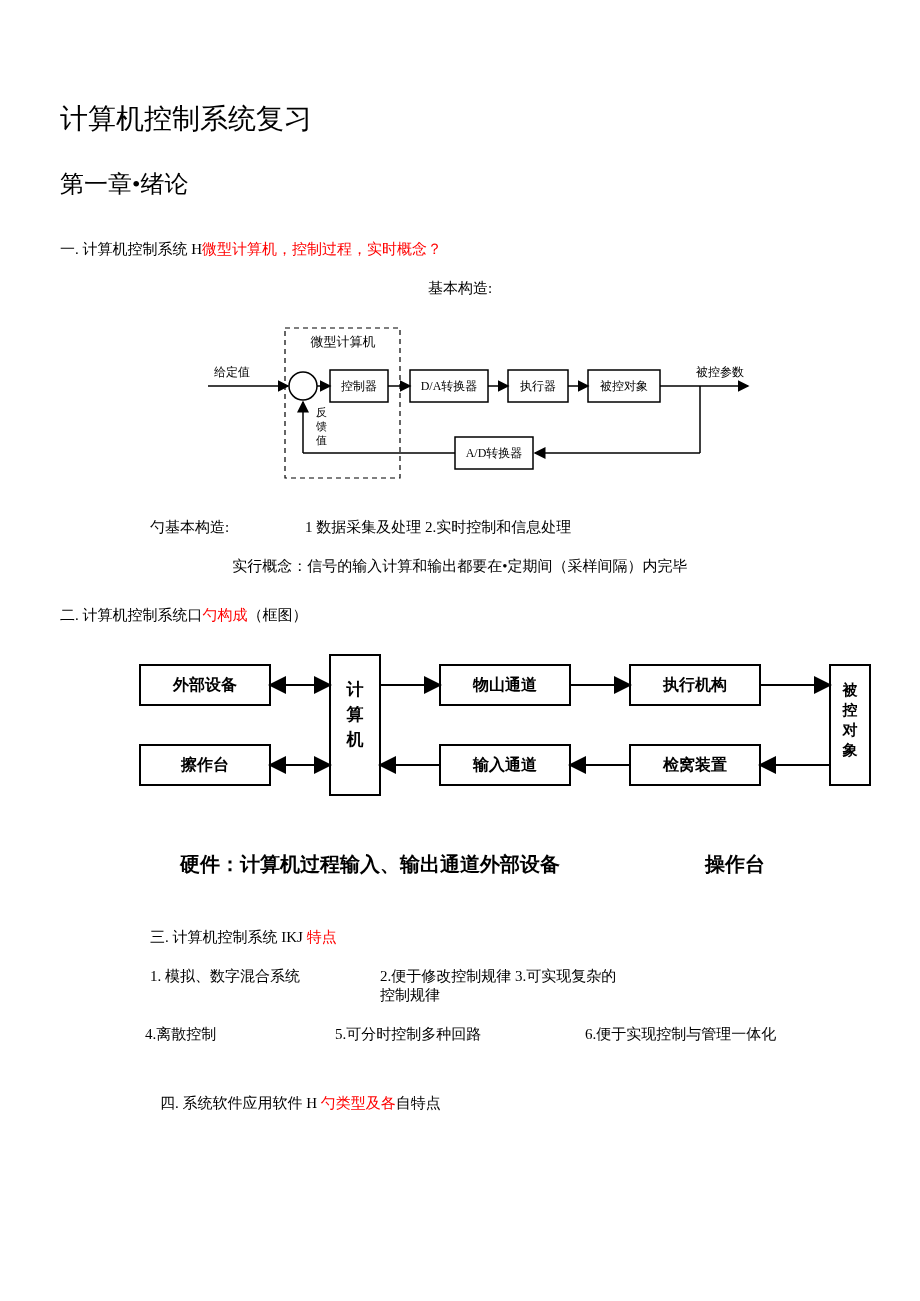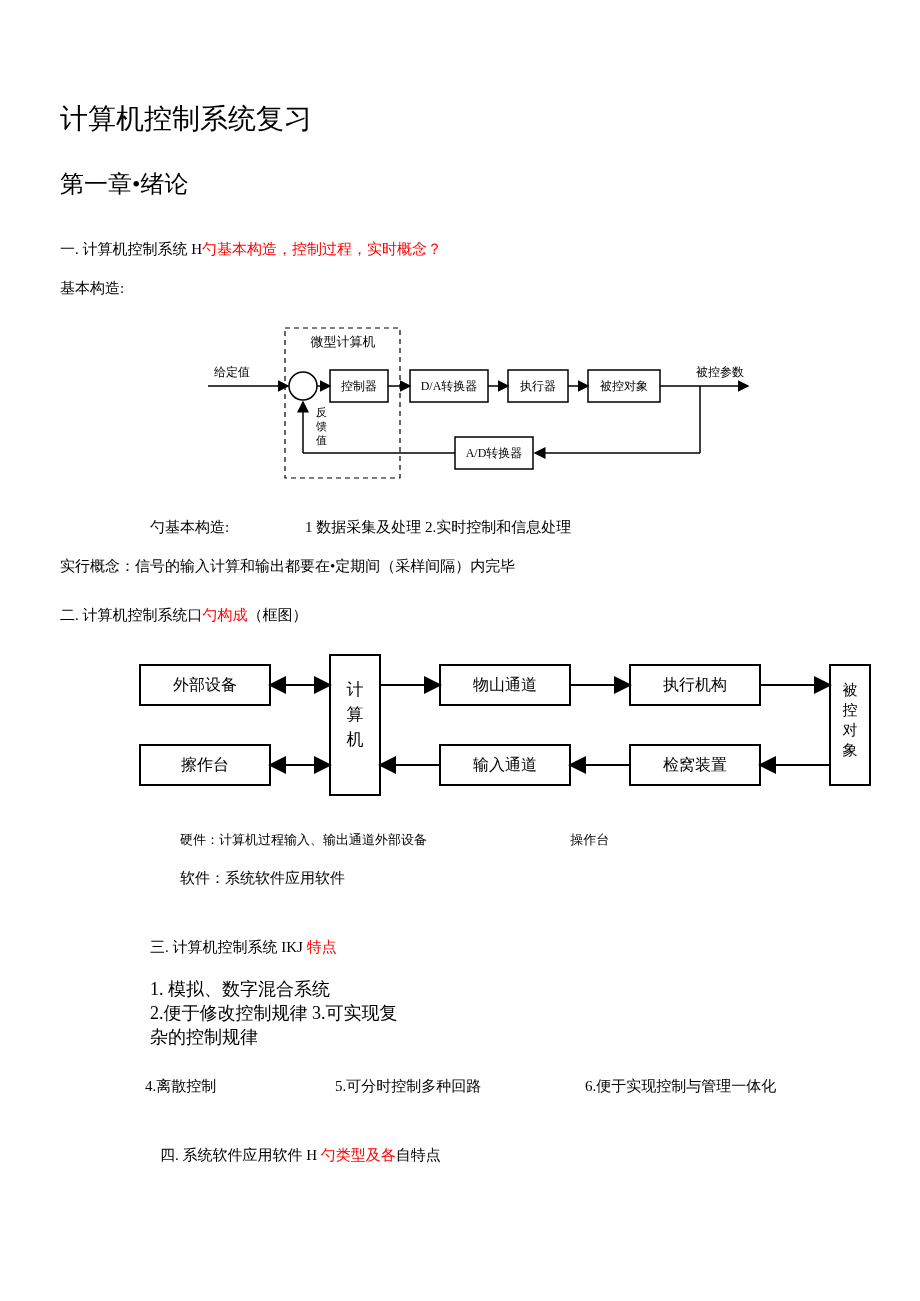--- a/index.html
+++ b/index.html
@@ -27,65 +27,65 @@
   }
   .section-h {
     font-size: 15px;
     margin: 30px 0 20px 0;
   }
   .red { color: #ff0000; }
   .indent {
     margin-left: 90px;
     font-size: 15px;
   }
-  .line { margin: 18px 0; }
+  .line { margin: 18px 0; text-align: center; }
   .dia-wrap {
     margin: 20px 0 20px 140px;
   }
   .ctrl-row {
     margin: 20px 0 20px 90px;
     font-size: 15px;
   }
   .ctrl-row .lbl { display:inline-block; }
   .ctrl-row .txt { margin-left: 72px; }
   svg { display:block; }
   .hw-line {
-    margin: 16px 0 20px 120px;
-    font-size: 13px;
+    margin: 36px 0 20px 120px;
+    font-size: 20px;
+    font-weight: bold;
   }
   .hw-line .gap { margin-left: 140px; }
   .sw-line {
     margin: 20px 0 20px 120px;
     font-size: 15px;
   }
   .sec3 { margin: 50px 0 16px 90px; font-size:15px; }
   .row-feat {
     margin: 20px 0 12px 90px;
-    font-size: 18px;
+    font-size: 15px;
     display: flex;
-    flex-direction: column;
   }
   .row-feat .c1 { width: 230px; }
   .row-feat .c2 { width: 250px; }
-  .row-feat2 { margin: 28px 0 20px 85px; font-size:15px; display:flex; }
+  .row-feat2 { margin: 20px 0 20px 85px; font-size:15px; display:flex; }
   .row-feat2 .c1 { width: 190px; }
   .row-feat2 .c2 { width: 250px; }
   .row-feat2 .c3 { flex:1; }
   .sec4 { margin: 50px 0 0 100px; font-size:15px; }
 </style>
 </head>
 <body>
 
 <div class="page">
 
   <div class="title">计算机控制系统复习</div>
   <div class="subtitle">第一章•绪论</div>
 
   <div class="section-h">
-    <span>一. 计算机控制系统 H</span><span class="red">勺基本构造，控制过程，实时概念？</span>
+    <span>一. 计算机控制系统 H</span><span class="red">微型计算机，控制过程，实时概念？</span>
   </div>
 
   <div class="indent line">基本构造:</div>
 
   <div class="dia-wrap">
     <svg width="560" height="180">
       <defs>
         <marker id="ah" markerWidth="8" markerHeight="8" refX="7" refY="4" orient="auto">
           <path d="M0,0 L8,4 L0,8 Z" fill="#000"></path>
         </marker>
@@ -137,21 +137,21 @@
     <span class="lbl">勺基本构造:</span>
     <span class="txt">1 数据采集及处理 2.实时控制和信息处理</span>
   </div>
 
   <div class="indent line">实行概念：信号的输入计算和输出都要在•定期间（采样间隔）内完毕</div>
 
   <div class="section-h">
     <span>二. 计算机控制系统口</span><span class="red">勺构成</span><span>（框图）</span>
   </div>
 
-  <div style="margin:10px 0 10px 70px;">
+  <div style="margin:10px 0 10px 70px;font-weight:bold;">
     <svg width="780" height="170">
       <defs>
         <marker id="ah2" markerWidth="9" markerHeight="9" refX="8" refY="4.5" orient="auto">
           <path d="M0,0 L9,4.5 L0,9 Z" fill="#000"></path>
         </marker>
       </defs>
 
       <rect x="10" y="20" width="130" height="40" fill="#fff" stroke="#000" stroke-width="2"></rect>
       <text x="75" y="45" text-anchor="middle" font-size="16">外部设备</text>
 
@@ -193,21 +193,20 @@
       <line x1="630" y1="40" x2="700" y2="40" stroke="#000" stroke-width="2" marker-end="url(#ah2)"></line>
       <line x1="700" y1="120" x2="630" y2="120" stroke="#000" stroke-width="2" marker-end="url(#ah2)"></line>
     </svg>
   </div>
 
   <div class="hw-line">
     <span>硬件：计算机过程输入、输出通道外部设备</span>
     <span class="gap">操作台</span>
   </div>
 
-  <div class="sw-line">软件：系统软件应用软件</div>
 
   <div class="sec3">
     <span>三. 计算机控制系统 IKJ </span><span class="red">特点</span>
   </div>
 
   <div class="row-feat">
     <span class="c1">1. 模拟、数字混合系统</span>
     <span class="c2"><span>2.便于修改控制规律</span> <span>3.可实现复杂的控制规律</span></span>
   </div>
 

